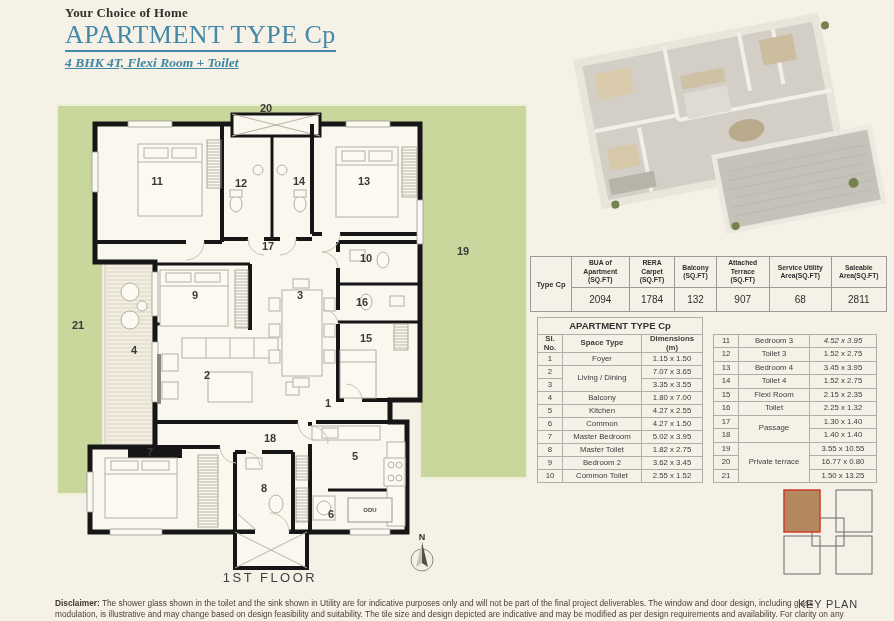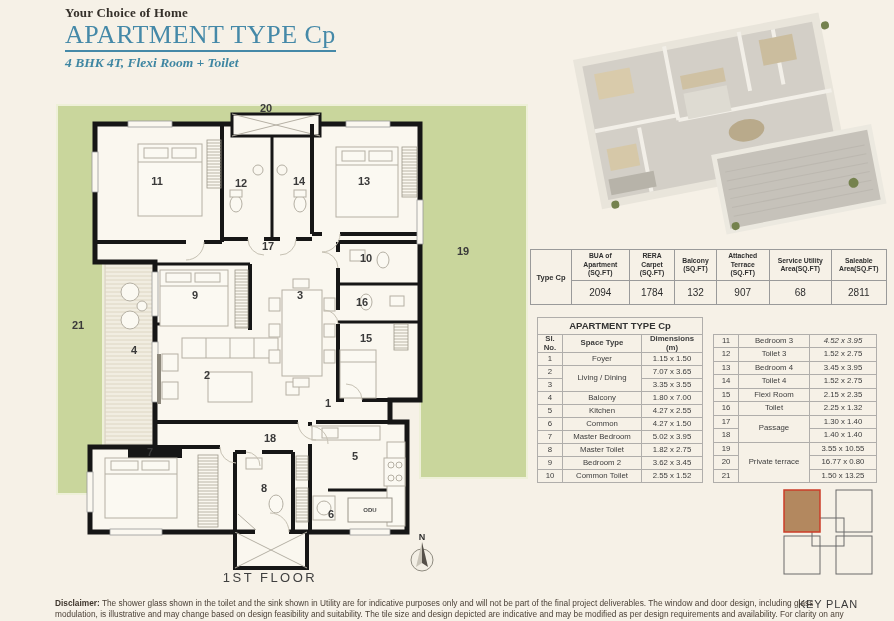--- a/index.html
+++ b/index.html
@@ -3,39 +3,39 @@
 <meta charset="utf-8">
 <style>
   html,body{margin:0;padding:0;}
   body{width:894px;height:621px;background:#f6f1e7;font-family:"Liberation Sans",sans-serif;}
   .page{position:relative;width:894px;height:621px;background:#f6f1e7;overflow:hidden;}
 
   
   .hdr{position:absolute;left:65px;top:5px;}
   .tagline{font-family:"Liberation Serif",serif;font-weight:bold;font-size:13px;color:#35302a;letter-spacing:.2px;}
   .title{display:inline-block;font-family:"Liberation Serif",serif;font-size:26px;color:#4589a8;letter-spacing:.5px;line-height:1.05;border-bottom:2px solid #4589a8;padding-bottom:2px;}
-  .subtitle{font-family:"Liberation Serif",serif;font-style:italic;font-weight:bold;font-size:13.5px;color:#3e86a2;margin-top:3px;}
+  .subtitle{font-family:"Liberation Serif",serif;font-style:italic;font-weight:bold;font-size:13.5px;color:#3e86a2;margin-top:3px;text-decoration:underline;}
 
   
   .plan{position:absolute;left:50px;top:92px;}
   .room-num{font:600 11px "Liberation Sans",sans-serif;fill:#3a3a3a;text-anchor:middle;}
   .plan-label{font:500 13px "Liberation Sans",sans-serif;fill:#3f3f3f;letter-spacing:2.5px;text-anchor:middle;}
   .tiny-label{font:600 6px "Liberation Sans",sans-serif;fill:#4a4a4a;text-anchor:middle;}
   .north-label{font:bold 9px "Liberation Sans",sans-serif;fill:#2f2f2f;text-anchor:middle;}
   .wall{stroke:#161616;fill:none;}
   .furn{stroke:#b5b0a4;fill:#fbf9f2;stroke-width:1;}
   .furnline{stroke:#b5b0a4;fill:none;stroke-width:1;}
   .arc{stroke:#c6c1b3;fill:none;stroke-width:1;}
   .win{fill:#fbf8f0;stroke:#9a9a9a;stroke-width:.8;}
 
   
   .render3d{position:absolute;left:540px;top:8px;}
 
   
-  .areatbl{position:absolute;left:530px;top:249px;border-collapse:collapse;width:357px;}
+  .areatbl{position:absolute;left:530px;top:256px;border-collapse:collapse;width:357px;}
   .areatbl td{border:1px solid #9a9a9a;text-align:center;vertical-align:middle;color:#2e2e2e;padding:1px 2px;}
   .areatbl .hd{font-size:6.8px;font-weight:bold;line-height:1.25;height:28px;}
   .areatbl .typ{font-size:7.5px;font-weight:bold;width:36px;}
   .areatbl .val{font-size:10px;height:21px;}
 
   
   .spacewrap{position:absolute;left:537px;top:317px;display:flex;gap:10px;}
   .sptbl{border-collapse:collapse;}
   .sptbl td{border:1px solid #b0aeab;font-size:7.8px;color:#3d3d3d;text-align:center;vertical-align:middle;height:12px;padding:0 2px;line-height:1.1;}
   .sptbl .cap{font-size:9.5px;font-weight:bold;height:16px;color:#333;}

